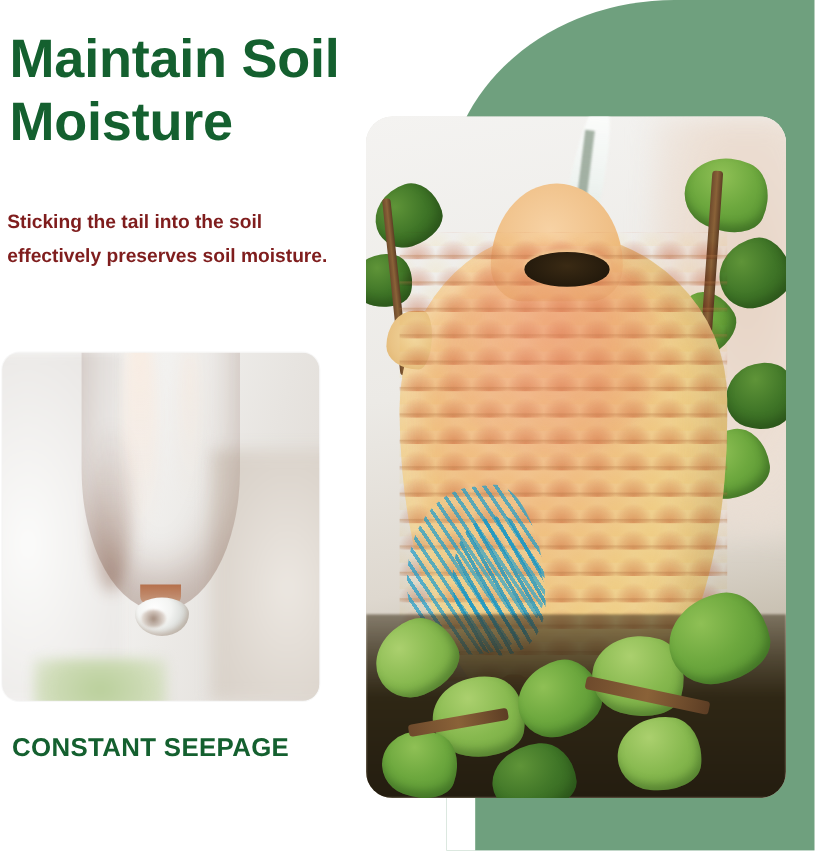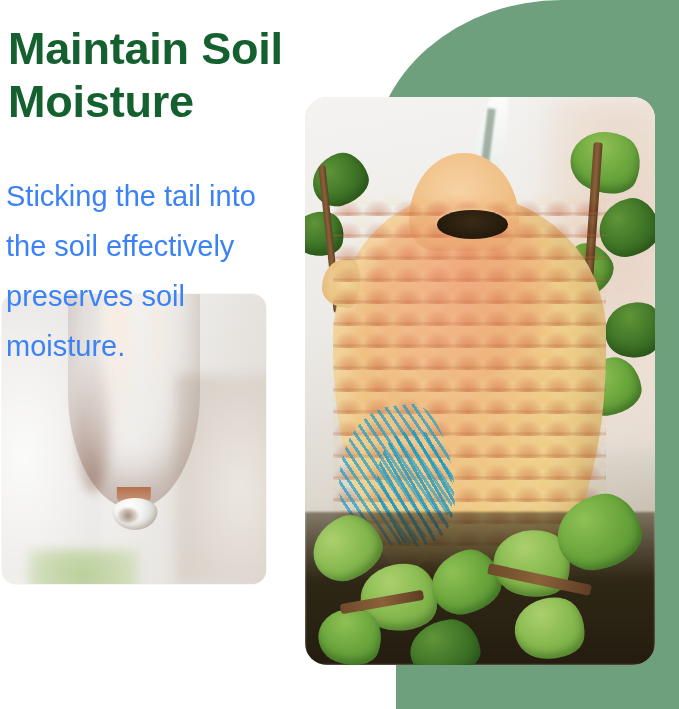--- a/index.html
+++ b/index.html
@@ -56,24 +56,24 @@
     letter-spacing: -0.2px;
     z-index: 5;
   }
 
   
   .body-copy {
     position: absolute;
     left: 6px;
     top: 172px;
     width: 268px;
-    font-size: 29px;
+    font-size: 16px;
     line-height: 1.72;
-    color: #3b82f6;
-    font-weight: 400;
+    color: #7f1d1d;
+    font-weight: 700;
     z-index: 5;
   }
 
   
   .caption {
     position: absolute;
     left: 10px;
     top: 605px;
     width: 300px;
     font-size: 21.5px;
@@ -387,20 +387,21 @@
 <div id="infographic">
 
   <div class="green-blob"></div>
   <div class="green-blob-notch"></div>
 
   <h1 class="headline">Maintain Soil Moisture</h1>
 
   <p class="body-copy">Sticking the tail into the soil effectively preserves soil moisture.</p>
 
   <div class="caption">
+    <span class="line">CONSTANT SEEPAGE</span>
   </div>
 
   <div class="photo-drip" aria-label="Close-up of a terracotta watering spike tip with a water droplet forming at the end">
     <div class="drip-bg"></div>
     <div class="drip-bg-blur-left"></div>
     <div class="drip-bg-blur-right"></div>
     <div class="drip-bg-green"></div>
     <div class="spike">
       <div class="spike-highlight"></div>
       <div class="spike-highlight2"></div>

